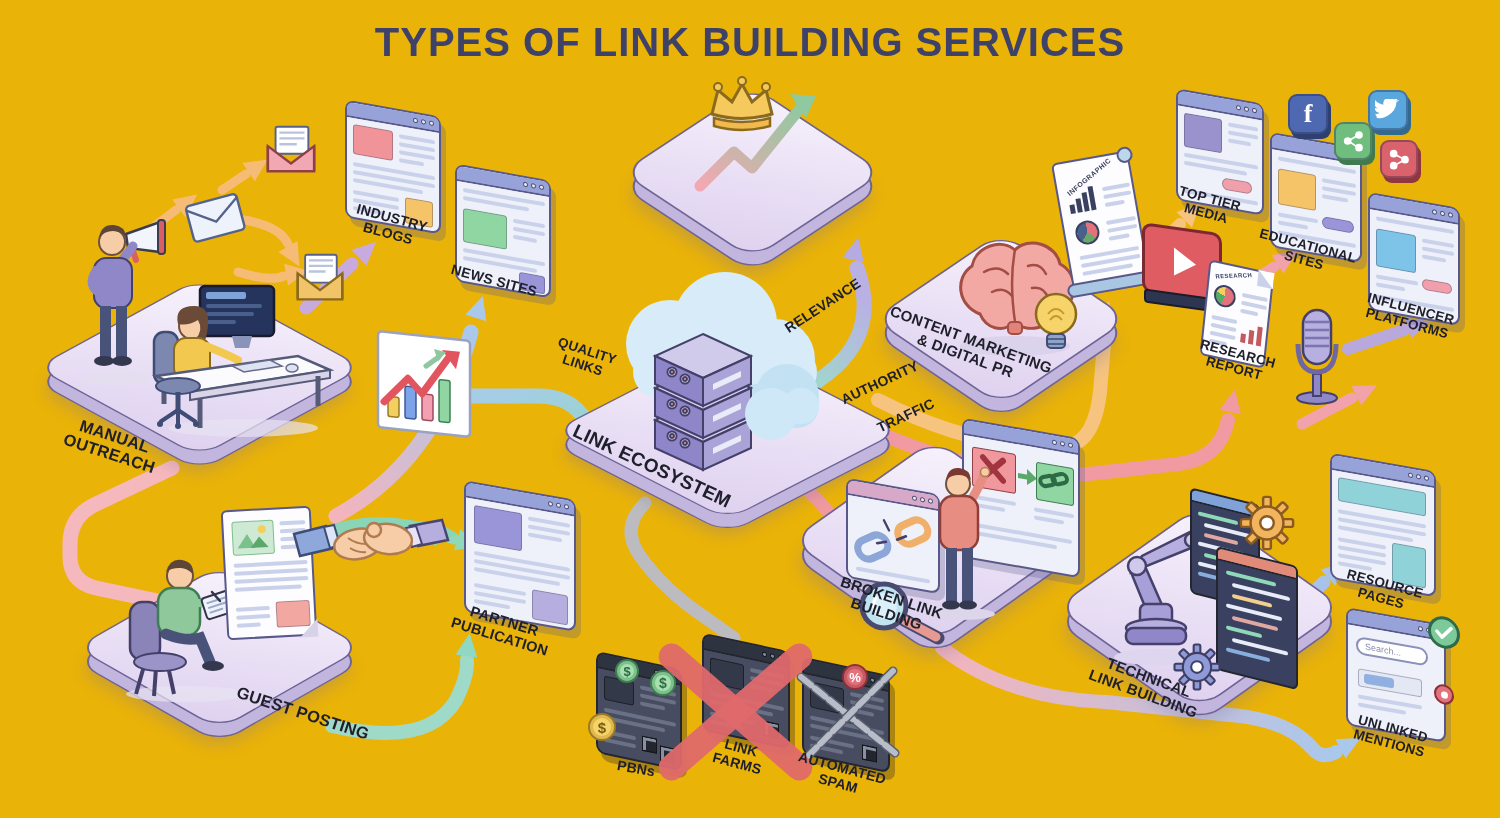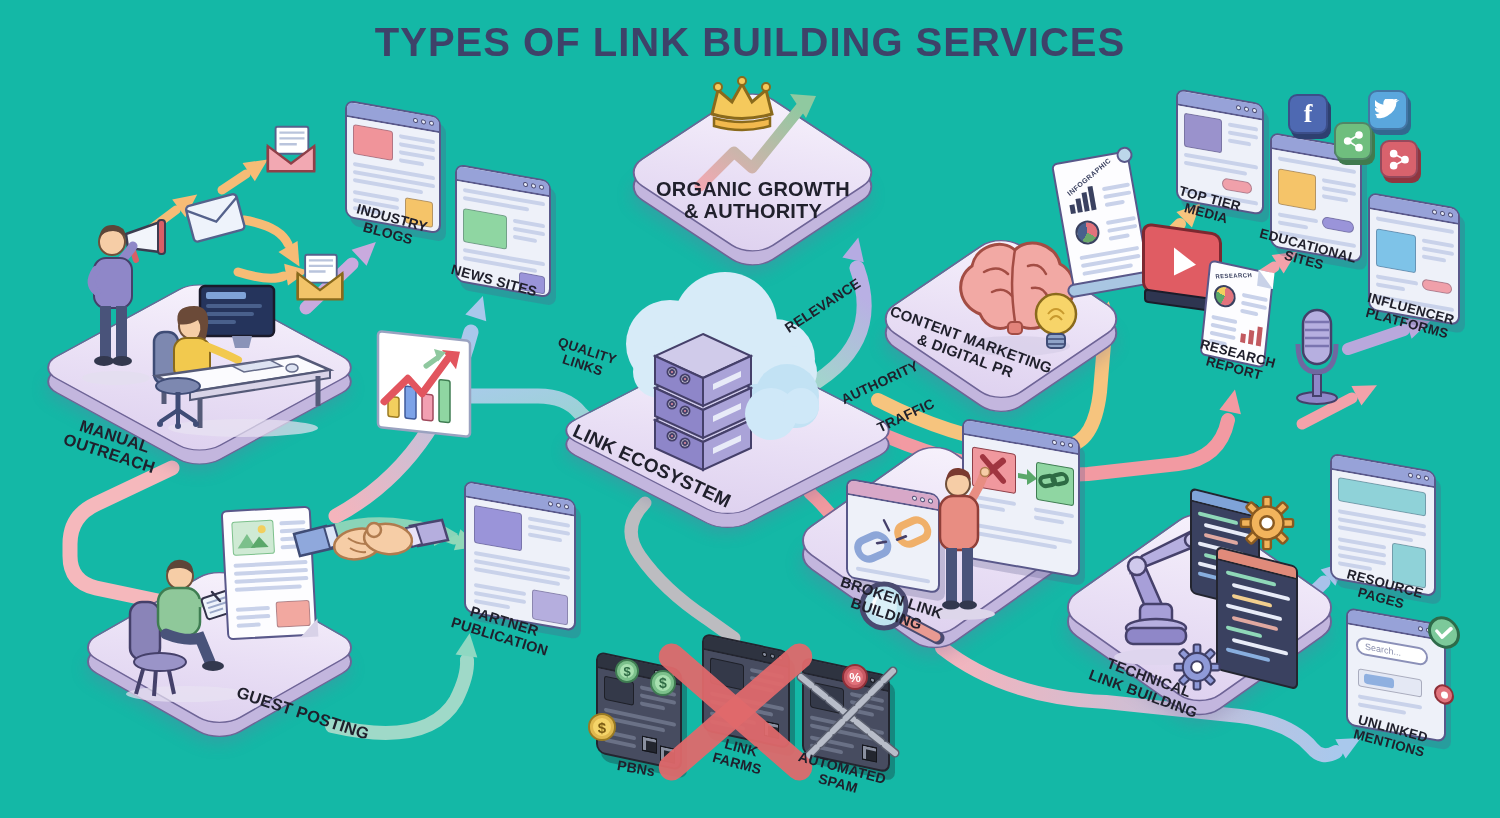--- a/index.html
+++ b/index.html
@@ -1,17 +1,17 @@
 <!DOCTYPE html>
 <html><head>
 <meta charset="utf-8">
 <style>
 *{margin:0;padding:0;box-sizing:border-box}
 html,body{width:1500px;height:818px;background:#fff;overflow:hidden}
-.canvas{position:relative;width:1500px;height:818px;background:#14b8a6;font-family:"Liberation Sans",sans-serif}
+.canvas{position:relative;width:1500px;height:818px;background:#eab308;font-family:"Liberation Sans",sans-serif}
 .title{position:absolute;left:50%;top:20px;transform:translateX(-50%);font-size:40px;font-weight:800;color:#3e4269;letter-spacing:1px;white-space:nowrap;z-index:8}
 .flows{position:absolute;inset:0;z-index:1}
 .plat{position:absolute;z-index:2}
 .pp{position:absolute;border-radius:30px;border:2.5px solid #6e6496}
 .p-base{background:#c3b6de;box-shadow:8px 10px 18px rgba(120,110,160,.28)}
 .p-top{background:linear-gradient(150deg,#f7f2fc 0%,#e9dff5 55%,#ded1ef 100%)}
 .lbl{position:absolute;z-index:7;font-weight:800;color:#20202c;text-align:center;white-space:pre-line;line-height:1.12;letter-spacing:.2px}
 .bw{position:absolute;z-index:3;background:#eef1f9;border:2.5px solid #59588a;border-radius:9px;transform:skewY(10deg);box-shadow:5px 7px 0 rgba(89,88,138,.28)}
 .bw-bar{height:15px;background:#97a2d8;border-bottom:2px solid #59588a;border-radius:6px 6px 0 0;position:relative}
 .dots{position:absolute;right:5px;top:4px;height:6px}
@@ -927,22 +927,20 @@
 <div class="xbar" style="left:638px;top:699px;width:195px;height:26px;transform:rotate(41deg)"></div>
 <div class="xbar" style="left:638px;top:699px;width:195px;height:26px;transform:rotate(-41deg)"></div>
 
 <div class="lbl" style="left:112px;top:445px;font-size:16.5px;transform:translate(-50%,-50%) rotate(18deg)">MANUAL
 OUTREACH</div>
 <div class="lbl" style="left:390px;top:226px;font-size:14px;transform:translate(-50%,-50%) rotate(15deg)">INDUSTRY
 BLOGS</div>
 <div class="lbl" style="left:494px;top:281px;font-size:14px;transform:translate(-50%,-50%) rotate(15deg)">NEWS SITES</div>
 <div class="lbl" style="left:585px;top:358px;font-size:13.5px;transform:translate(-50%,-50%) rotate(18deg)">QUALITY
 LINKS</div>
-<div class="lbl" style="left:753px;top:200px;font-size:20px;transform:translate(-50%,-50%)">ORGANIC GROWTH
-&amp; AUTHORITY</div>
 <div class="lbl" style="left:823px;top:306px;font-size:14px;transform:translate(-50%,-50%) rotate(-33deg)">RELEVANCE</div>
 <div class="lbl" style="left:652px;top:466px;font-size:19px;transform:translate(-50%,-50%) rotate(25deg)">LINK ECOSYSTEM</div>
 <div class="lbl" style="left:880px;top:383px;font-size:14px;transform:translate(-50%,-50%) rotate(-25deg)">AUTHORITY</div>
 <div class="lbl" style="left:906px;top:416px;font-size:14px;transform:translate(-50%,-50%) rotate(-25deg)">TRAFFIC</div>
 <div class="lbl" style="left:968px;top:348px;font-size:15px;transform:translate(-50%,-50%) rotate(20deg)">CONTENT MARKETING
 &amp; DIGITAL PR</div>
 <div class="lbl" style="left:1208px;top:206px;font-size:13.5px;transform:translate(-50%,-50%) rotate(15deg)">TOP TIER
 MEDIA</div>
 <div class="lbl" style="left:1306px;top:253px;font-size:13.5px;transform:translate(-50%,-50%) rotate(15deg)">EDUCATIONAL
 SITES</div>

